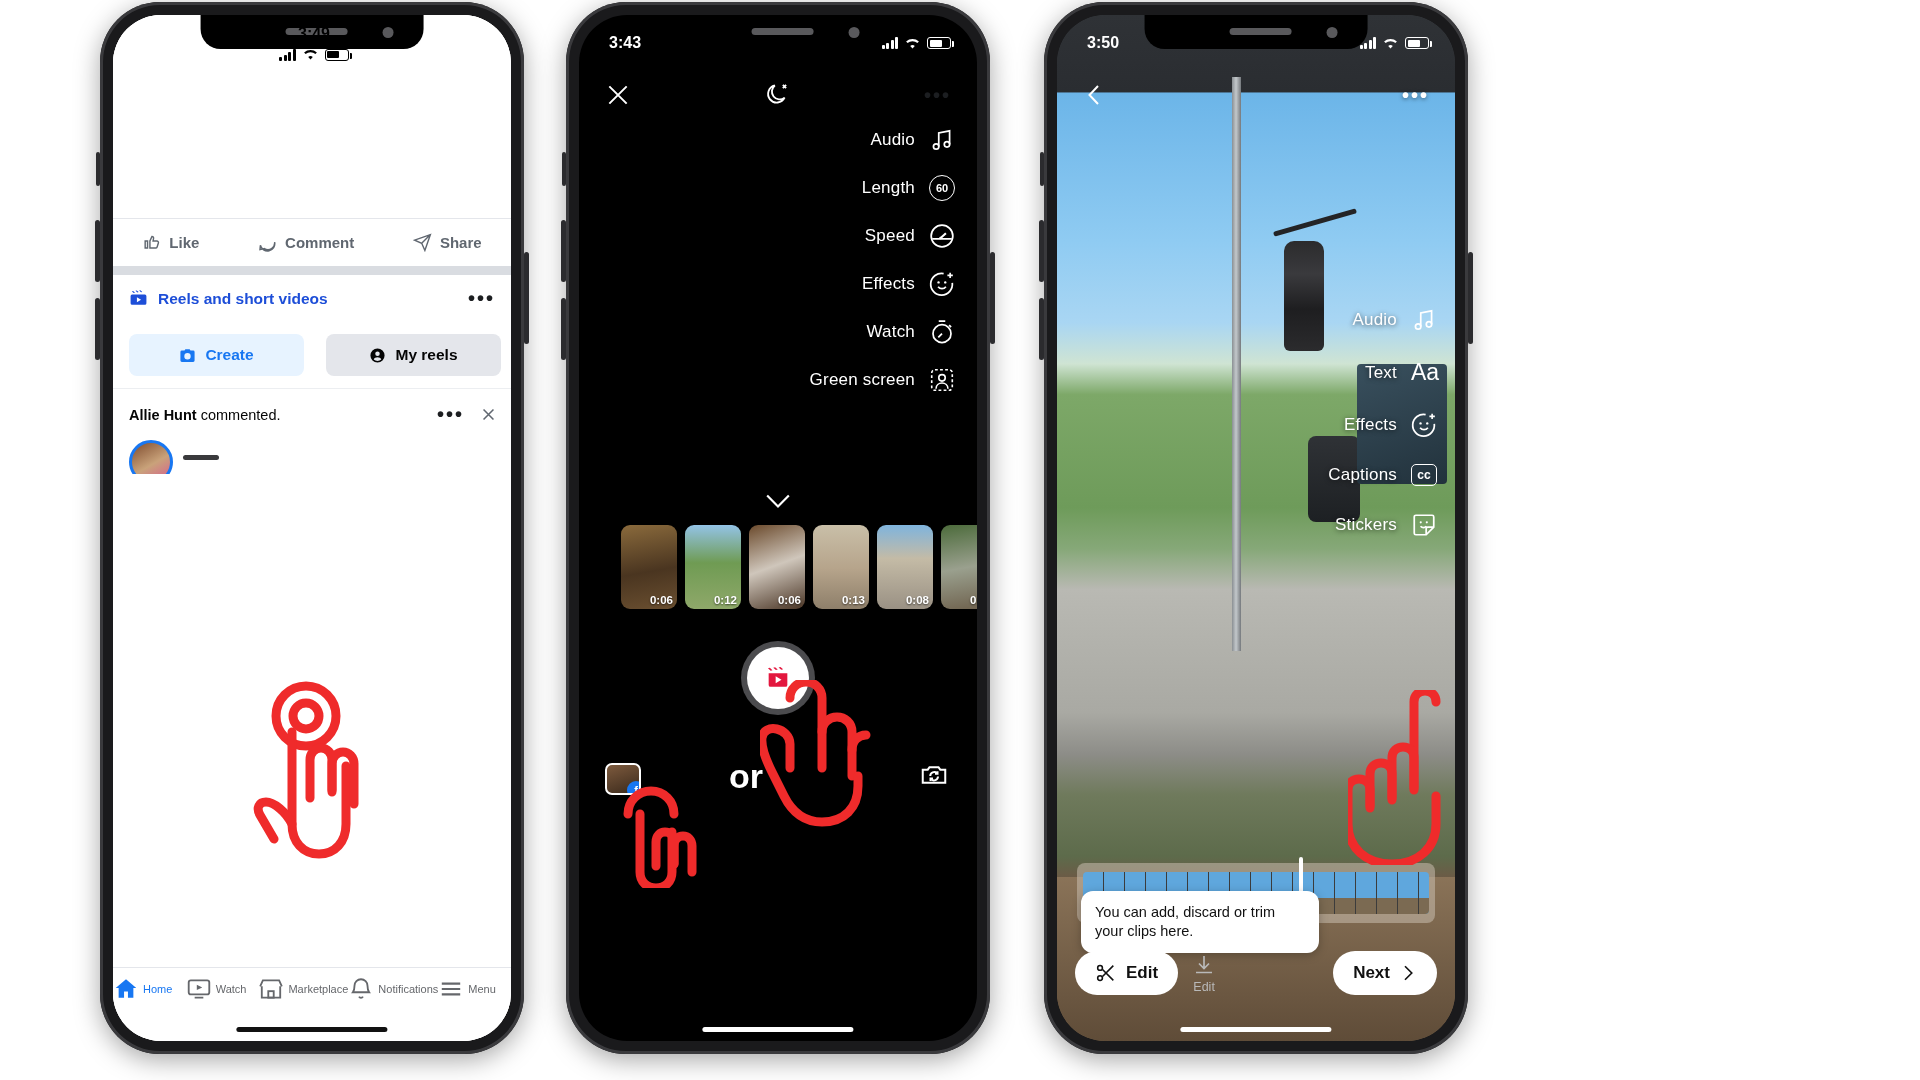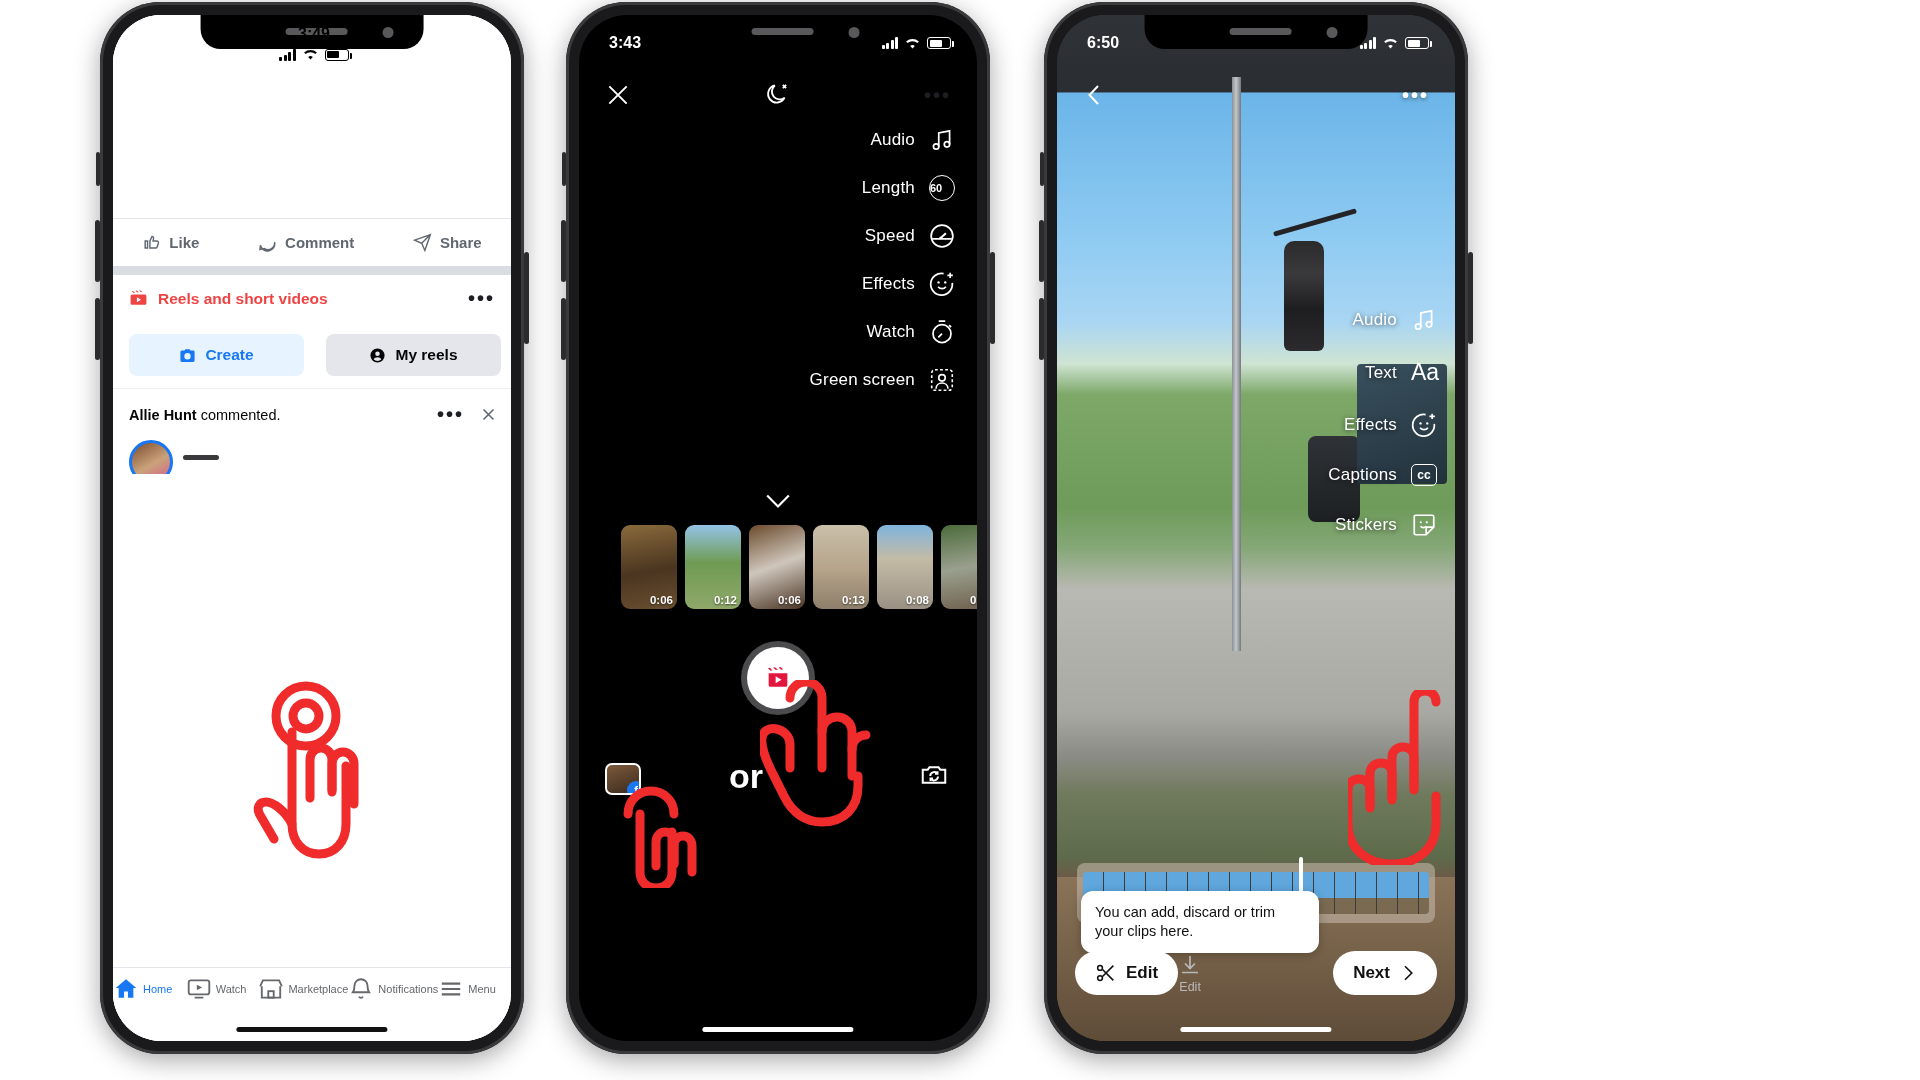--- a/index.html
+++ b/index.html
@@ -78,21 +78,21 @@
     height: 48px; border-top: 1px solid #e4e6eb;
     display: flex; align-items: center; justify-content: space-around;
     color: #606770; font-size: 15px; font-weight: 600;
   }
   .fb-action { display: flex; align-items: center; gap: 8px; }
   .fb-sep { height: 9px; background: #d9dce1; }
   .reels-hd {
     display:flex; align-items:center; justify-content:space-between;
     padding: 12px 16px 10px 16px;
   }
-  .reels-hd-l { display:flex; align-items:center; gap:10px; font-size:15.5px; font-weight:700; color:#ef4444; }
+  .reels-hd-l { display:flex; align-items:center; gap:10px; font-size:15.5px; font-weight:700; color:#1d4ed8; }
   .dots3 { letter-spacing:2px; color:#1c1e21; font-size:20px; font-weight:700; }
   .reels-row { display:flex; gap:8px; padding: 0 8px; }
   .reel {
     position:relative; flex:1; height: 364px; border-radius: 10px; overflow:hidden;
   }
   .reel .views {
     position:absolute; left:10px; bottom:10px; color:#fff;
     font-size:17px; font-weight:700; display:flex; align-items:center; gap:6px;
     text-shadow: 0 1px 3px rgba(0,0,0,.55);
   }
@@ -280,21 +280,21 @@
     color:#111; font-size:14.5px; line-height:1.32; z-index:30;
     box-shadow: 0 2px 10px rgba(0,0,0,.25);
   }
   .tooltip::after{
     content:""; position:absolute; left: 26px; bottom:-11px;
     border-left:11px solid transparent; border-right:11px solid transparent;
     border-top:12px solid #fff;
   }
   .p3-bottom {
     position:absolute; left:0; right:0; bottom: 36px; height: 64px; z-index:30;
-    display:flex; align-items:center; padding: 0 18px; 
+    display:flex; align-items:center; padding: 0 18px; gap: 14px;
   }
   .pill {
     background:#fff; color:#111; border-radius: 24px; height: 44px;
     display:flex; align-items:center; gap: 9px; padding: 0 20px;
     font-size:17px; font-weight:700;
   }
   .save-btn { display:flex; flex-direction:column; align-items:center; gap:3px; color:#b9b9b9; }
   .save-btn .slbl { font-size:12.5px; }
 
   
@@ -491,21 +491,21 @@
         <div class="menu-item">
           <span class="mlbl">Audio</span>
           <svg width="26" height="26" viewBox="0 0 24 24" fill="none" stroke="#fff" stroke-width="1.6">
               <path d="M9 18V5.5l10-2V16"></path>
               <circle cx="6.6" cy="18" r="2.5"></circle>
               <circle cx="16.6" cy="16" r="2.5"></circle>
             </svg>
         </div>
         <div class="menu-item">
           <span class="mlbl">Length</span>
-          <span style="width:26px;height:26px;border:1.7px solid #fff;border-radius:50%;display:flex;align-items:center;justify-content:flex-start;font-size:11px;color:#fff;font-weight:700;">
+          <span style="width:26px;height:26px;border:1.7px solid #fff;border-radius:50%;display:flex;align-items:center;justify-content:center;font-size:11px;color:#fff;font-weight:700;">
               <span>60</span>
             </span>
         </div>
         <div class="menu-item">
           <span class="mlbl">Speed</span>
           <svg width="26" height="26" viewBox="0 0 24 24" fill="none" stroke="#fff" stroke-width="1.6">
               <circle cx="12" cy="12" r="10"></circle>
               <path d="M3 14.6h18"></path>
               <path d="M11 13.6l4.6-4.2" stroke-width="1.9"></path>
               <circle cx="10.6" cy="13.9" r="1.2" fill="#fff" stroke="none"></circle>
@@ -604,21 +604,21 @@
         <div class="golf-bag"></div>
         <div class="golf-net"></div>
         <div class="golf-table"></div>
       </div>
 
       <div class="notch">
         <span class="speaker"></span>
         <span class="cam"></span>
       </div>
       <div class="statusbar dark">
-        <span>6:50</span>
+        <span>3:50</span>
         <span class="sb-right">
           <span class="bars">
               <i></i>
               <i></i>
               <i></i>
               <i></i>
             </span>
           <svg width="17" height="13" viewBox="0 0 17 13">
               <path d="M8.5 11.6l2.3-2.6a3.4 3.4 0 00-4.6 0l2.3 2.6zM3.6 6.1a7.3 7.3 0 019.8 0l1.5-1.7a9.6 9.6 0 00-12.8 0l1.5 1.7z" fill="currentColor"></path>
             </svg>

